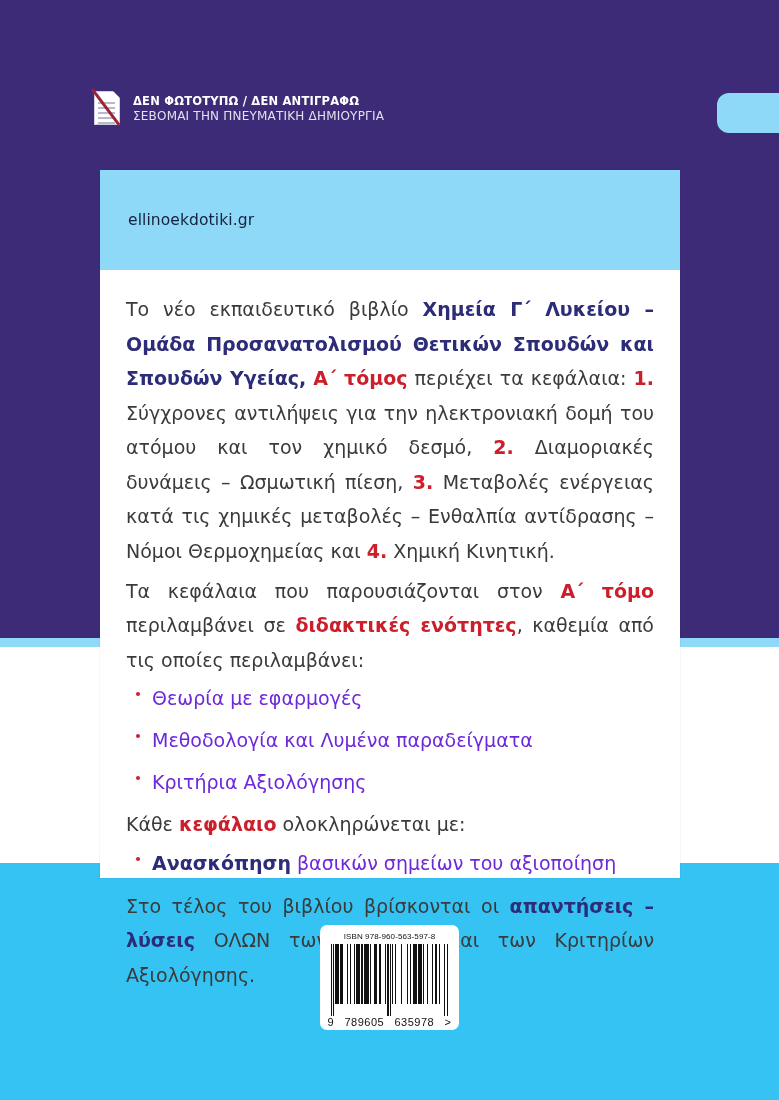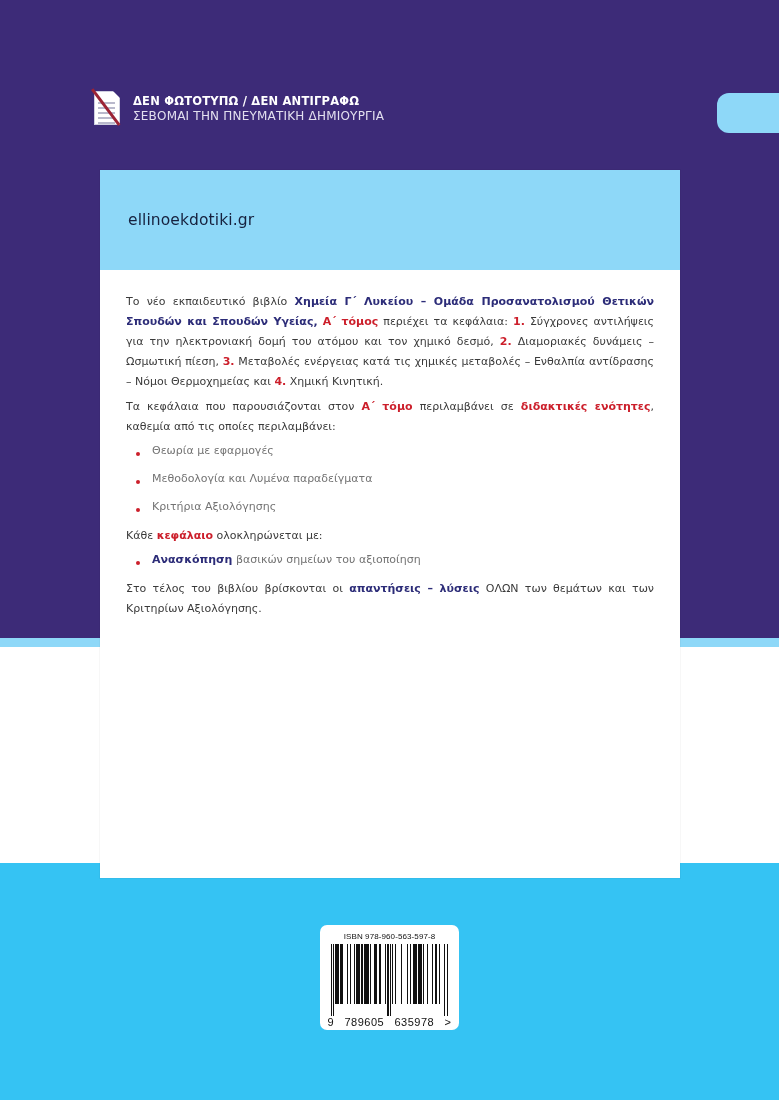--- a/index.html
+++ b/index.html
@@ -200,21 +200,21 @@
 
   .site-url {
     color: #16213e;
     font-size: 15.5px;
     letter-spacing: 0.1px;
   }
 
   
   .card-body {
     padding: 22px 26px 0 26px;
-    font-size: 11px;
+    font-size: 19px;
     line-height: 1.82;
     color: #3a3a3a;
     text-align: justify;
   }
   .card-body p { margin-bottom: 5px; }
 
   .b-blue  { color: #2c2c78; font-weight: bold; }
   .b-red   { color: #cc1f2b; font-weight: bold; }
   .n-red   { color: #cc1f2b; font-weight: bold; }
 
@@ -233,21 +233,21 @@
   ul.bullets li::before {
     content: "";
     position: absolute;
     left: 10px;
     top: 10px;
     width: 4px;
     height: 4px;
     border-radius: 50%;
     background: #cc1f2b;
   }
-  ul.bullets li .plain { color: #737373; }
+  ul.bullets li .plain { color: #6d28d9; }
   ul.bullets li .bold  { color: #2c2c78; font-weight: bold; }
 
   .tail-para { margin-top: 4px; }
 
   
   .barcode-box {
     position: absolute;
     left: 320px;
     top: 925px;
     width: 139px;

